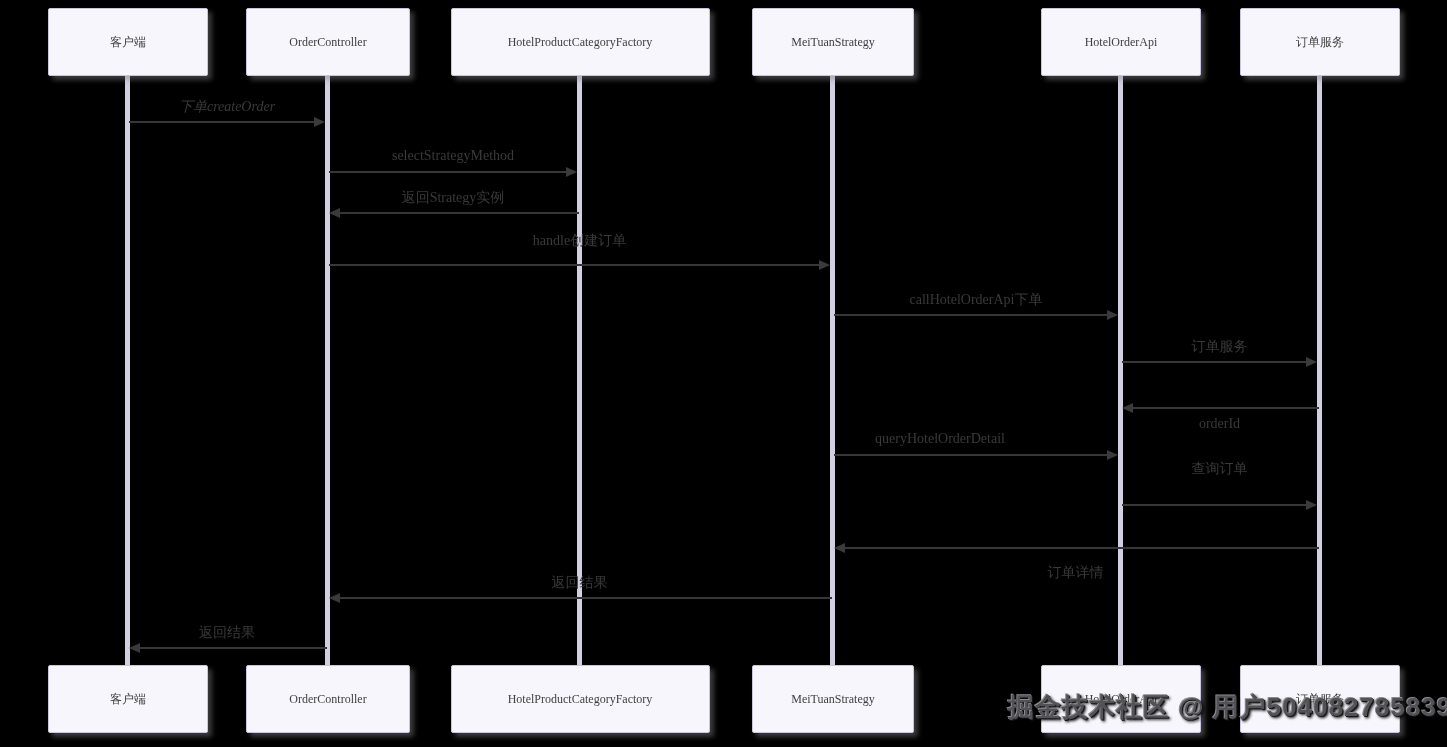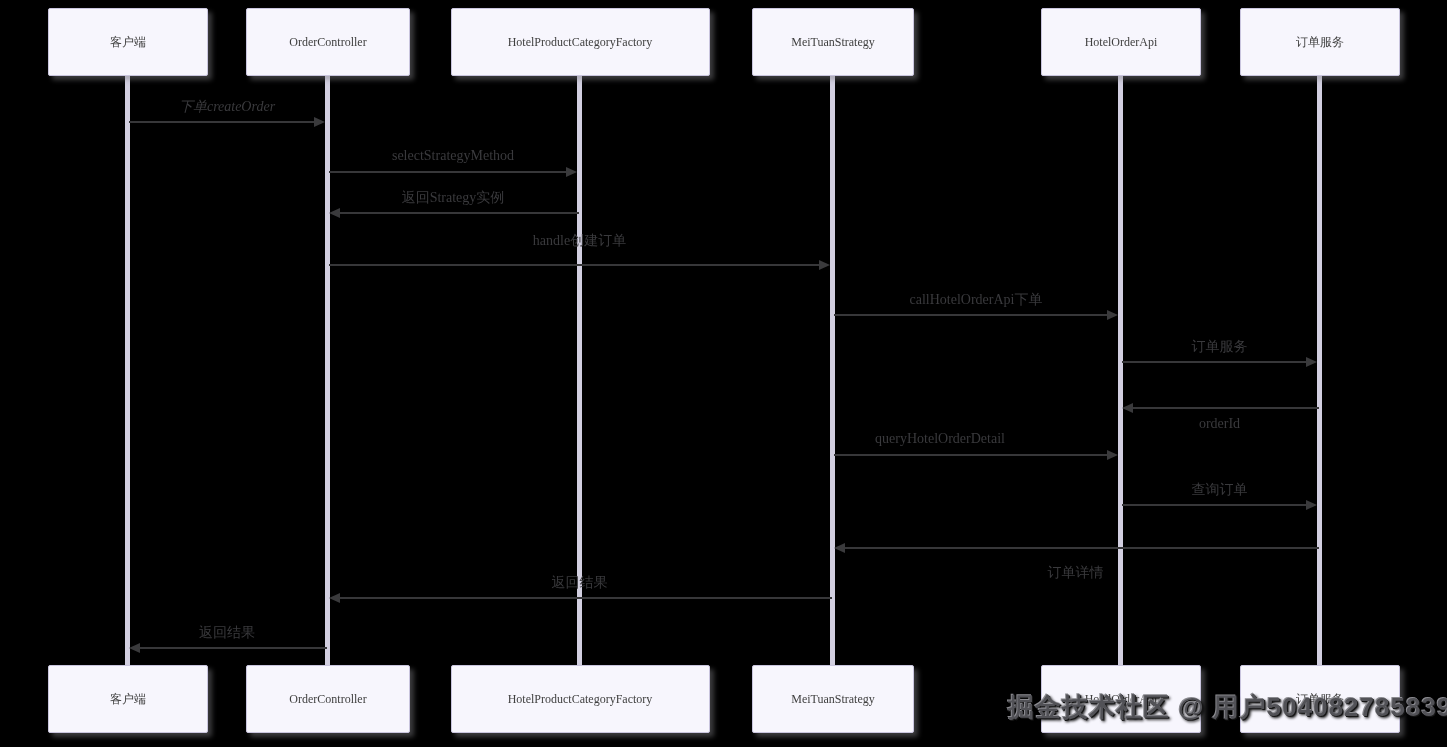--- a/index.html
+++ b/index.html
@@ -80,21 +80,21 @@
       <div class="msg-head right" style="left: 1306px; top: 357px;"></div>
       <div class="msg-label" style="left: 1219.5px; top: 338px;">订单服务</div>
       <div class="msg-line" style="left: 1122px; top: 407px; width: 186px; margin-left: 11px;"></div>
       <div class="msg-head left" style="left: 1122px; top: 403px;"></div>
       <div class="msg-label" style="left: 1219.5px; top: 408px; margin-top: 8px;">orderId</div>
       <div class="msg-line" style="left: 834px; top: 454px; width: 275px; margin-left: 0px;"></div>
       <div class="msg-head right" style="left: 1107px; top: 450px;"></div>
       <div class="msg-label" style="left: 940px; top: 431px;">queryHotelOrderDetail</div>
       <div class="msg-line" style="left: 1122px; top: 504px; width: 186px; margin-left: 0px;"></div>
       <div class="msg-head right" style="left: 1306px; top: 500px;"></div>
-      <div class="msg-label" style="left: 1219.5px; top: 481px;">查询订单</div>
+      <div class="msg-label" style="left: 1219.5px; top: 460px;">查询订单</div>
       <div class="msg-line" style="left: 834px; top: 547px; width: 474px; margin-left: 11px;"></div>
       <div class="msg-head left" style="left: 834px; top: 543px;"></div>
       <div class="msg-label" style="left: 1075.5px; top: 524px; margin-top: 40px;">订单详情</div>
       <div class="msg-line" style="left: 329px; top: 597px; width: 492px; margin-left: 11px;"></div>
       <div class="msg-head left" style="left: 329px; top: 593px;"></div>
       <div class="msg-label" style="left: 579.5px; top: 574px;">返回结果</div>
       <div class="msg-line" style="left: 129px; top: 647px; width: 187px; margin-left: 11px;"></div>
       <div class="msg-head left" style="left: 129px; top: 643px;"></div>
       <div class="msg-label" style="left: 227px; top: 624px;">返回结果</div>
     </div>

